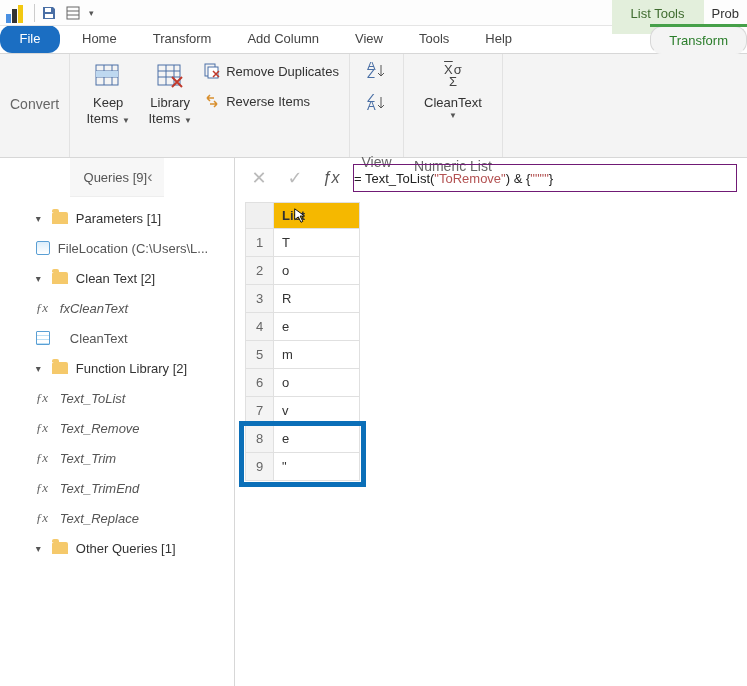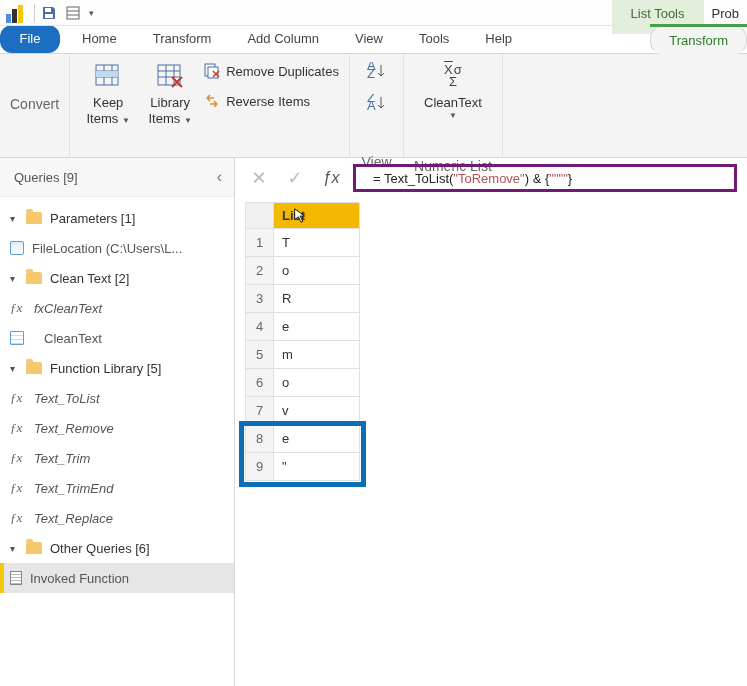--- a/index.html
+++ b/index.html
@@ -35,21 +35,21 @@
   .big-btn { display: flex; flex-direction: column; align-items: center; justify-content: flex-start; width: 56px; padding-top: 2px; line-height: 1.2; text-align: center; color: #333; }
   .big-btn .icon-slot { width: 32px; height: 32px; display: flex; align-items: center; justify-content: center; margin-bottom: 3px; }
   .big-btn .caret { font-size: 8px; color: #555; }
   .group-label { font-size: 14px; color: #666; text-align: center; padding-top: 2px; width: 100%; margin-top: 36px; }
   .small-row { display: flex; align-items: center; height: 22px; gap: 6px; color: #333; }
   .small-row .small-icon { width: 16px; height: 16px; display: flex; align-items: center; justify-content: center; }
   .sort-btn { width: 22px; height: 22px; display: flex; align-items: center; justify-content: center; margin: 2px 0; border-radius: 2px; }
 
   
   .main { display: flex; height: calc(686px - 26px - 28px - 104px); }
-  .sidebar { width: 235px; border-right: 1px solid #d7d7d7; background: #fff; display: flex; flex-direction: column; }
+  .sidebar { width: 235px; border-right: 1px solid #d7d7d7; background: #fff; display: flex; flex-direction: column; align-items: center; }
   .sidebar-header { display: flex; align-items: center; justify-content: space-between; padding: 10px 12px 10px 14px; color: #555; background: #f7f7f7; border-bottom: 1px solid #eee; }
   .collapse-chevron { font-size: 16px; color: #777; }
 
   .tree { padding: 6px 0; overflow: auto; }
   .tree-row { display: flex; align-items: center; height: 30px; padding-left: 10px; color: #333; }
   .tree-row.group-row { font-weight: 400; }
   .tree-row.item-row { font-style: italic; color: #555; gap: 8px; }
   .tree-row.selected { background: #e6e6e6; position: relative; }
   .tree-row.selected::before { content: ""; position: absolute; left: 0; top: 0; bottom: 0; width: 4px; background: #f2c811; }
   .tree-caret { width: 12px; color: #555; font-size: 10px; margin-right: 4px; }
@@ -58,21 +58,21 @@
   .fx-icon { font-style: italic; font-family: "Segoe UI", serif; color: #666; width: 16px; }
   .param-icon { width: 14px; height: 14px; border: 1px solid #5a9fd4; background: linear-gradient(#dceefb,#fff); border-radius: 2px; }
   .table-icon { width: 14px; height: 14px; border: 1px solid #5a9fd4; background: repeating-linear-gradient(#fff,#fff 3px,#bcdff5 3px,#bcdff5 4px); border-radius: 1px;}
   .list-icon { width: 12px; height: 14px; border: 1px solid #888; background: repeating-linear-gradient(#fff,#fff 2px,#bbb 2px,#bbb 3px); }
 
   
   .editor { flex: 1; display: flex; flex-direction: column; }
   .formula-bar { display: flex; align-items: center; height: 40px; padding: 6px 10px; gap: 8px; }
   .fb-btn { width: 28px; height: 28px; display: flex; align-items: center; justify-content: center; color: #bbb; font-size: 18px; }
   .fb-fx { font-style: italic; color: #555; font-size: 16px; }
-  .fb-input { flex: 1; height: 28px; border: 3px solid #701a75; padding: 0 17px; display: flex; align-items: center; font-family: Consolas, monospace; font-size: 13px; color: #222; white-space: pre; }
+  .fb-input { flex: 1; height: 28px; border: 1px solid #701a75; padding: 0 0; display: flex; align-items: center; font-family: Consolas, monospace; font-size: 13px; color: #222; white-space: pre; }
   .fb-input .str { color: #b35252; }
 
   .grid-zone { padding: 4px 10px; position: relative; }
   .list-table { border: 1px solid #d0d0d0; border-collapse: collapse; position: relative; }
   .list-table th, .list-table td { border: 1px solid #e0e0e0; padding: 0; }
   .list-table th.corner { width: 28px; height: 26px; background: #f0f0f0; }
   .list-table th.col { width: 86px; background: #f5b800; color: #333; text-align: left; padding-left: 8px; position: relative; }
   .cursor { position: absolute; left: 18px; top: 4px; pointer-events: none; }
   .cursor svg { width: 18px; height: 18px; }
   .list-table td.rownum { width: 28px; height: 28px; background: #f4f4f4; text-align: center; color: #666; }
@@ -243,21 +243,21 @@
           <span class="fx-icon">ƒx</span>
           <span>fxCleanText</span>
         </div>
         <div class="tree-row item-row" style="font-style: normal;">
           <span class="table-icon"></span>
           <span style="font-style: normal; margin-left: 12px;">CleanText</span>
         </div>
         <div class="tree-row group-row">
           <span class="tree-caret">▾</span>
           <span class="folder-icon"></span>
-          <span>Function Library [5]</span>
+          <span>Function Library [2]</span>
         </div>
         <div class="tree-row item-row">
           <span class="fx-icon">ƒx</span>
           <span>Text_ToList</span>
         </div>
         <div class="tree-row item-row">
           <span class="fx-icon">ƒx</span>
           <span>Text_Remove</span>
         </div>
         <div class="tree-row item-row">
@@ -268,25 +268,21 @@
           <span class="fx-icon">ƒx</span>
           <span>Text_TrimEnd</span>
         </div>
         <div class="tree-row item-row">
           <span class="fx-icon">ƒx</span>
           <span>Text_Replace</span>
         </div>
         <div class="tree-row group-row">
           <span class="tree-caret">▾</span>
           <span class="folder-icon"></span>
-          <span>Other Queries [6]</span>
-        </div>
-        <div class="tree-row item-row selected" style="font-style: normal;">
-          <span class="list-icon"></span>
-          <span style="font-style: normal;">Invoked Function</span>
+          <span>Other Queries [1]</span>
         </div>
       </div>
   </div>
 
   <div class="editor">
     <div class="formula-bar">
       <div class="fb-btn">✕</div>
       <div class="fb-btn">✓</div>
       <div class="fb-btn fb-fx">ƒx</div>
       <div class="fb-input">

